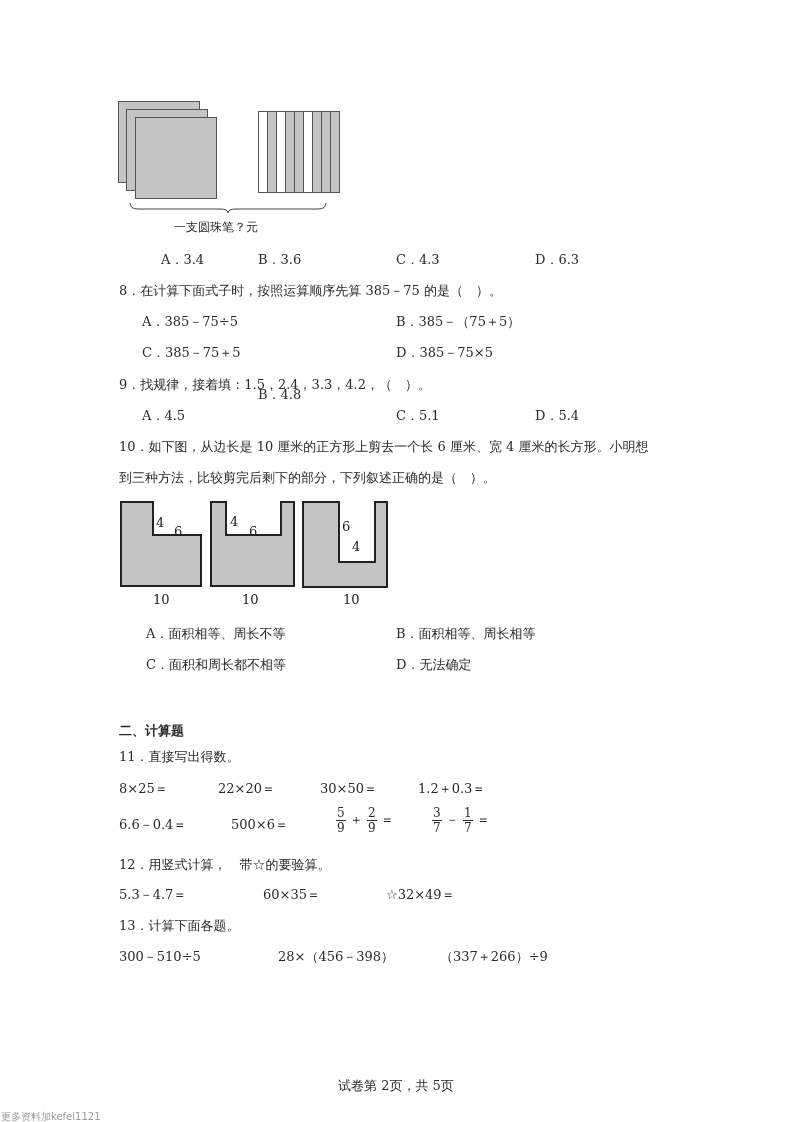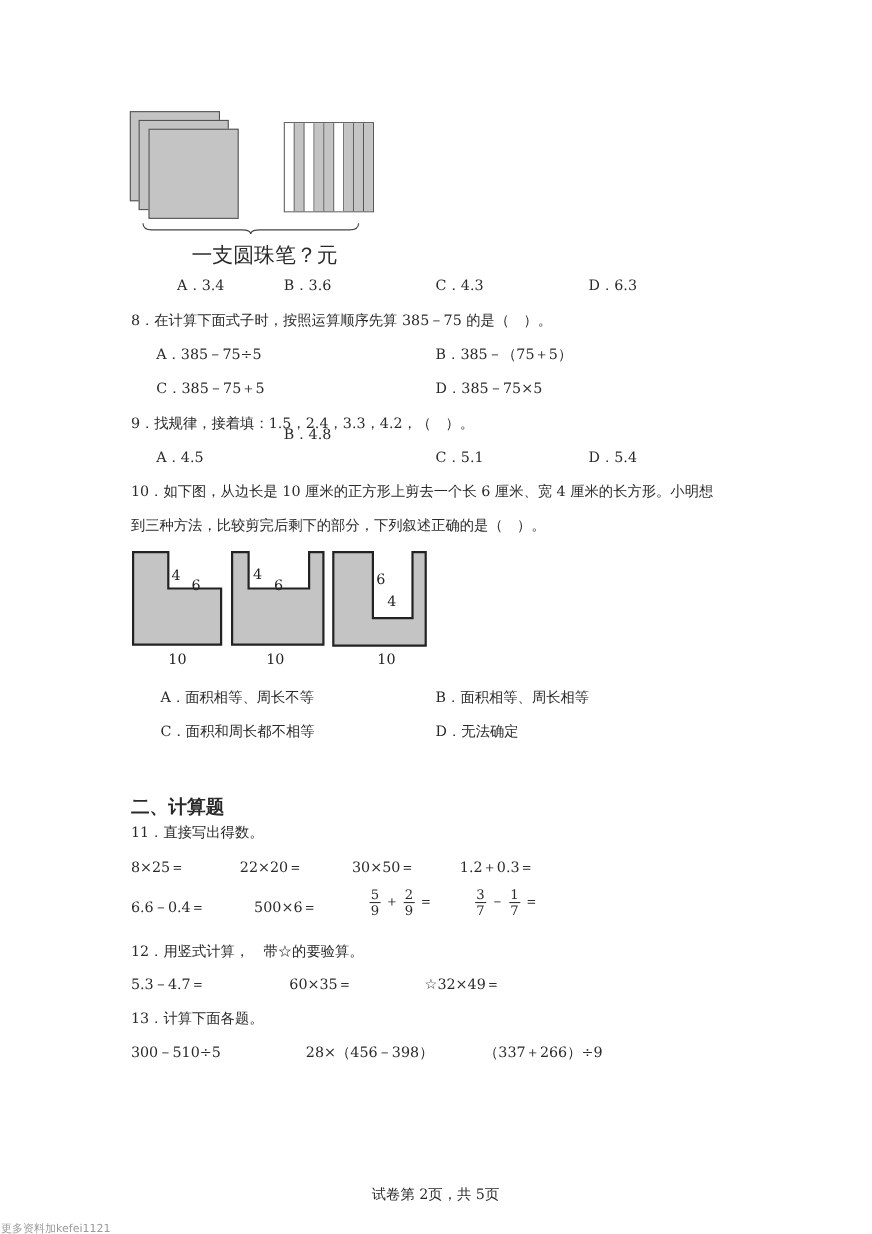--- a/index.html
+++ b/index.html
@@ -5,21 +5,21 @@
   html,body{margin:0;padding:0;background:#fff;}
   body{width:793px;height:1122px;position:relative;overflow:hidden;
        font-family:"DejaVu Serif","Liberation Serif",serif;color:#2a2a2a;font-size:13px;}
   .abs{position:absolute;white-space:nowrap;}
   .fig-rects{position:absolute;left:118px;top:101px;width:220px;height:130px;}
   .sq{position:absolute;width:80px;height:80px;background:#c4c4c4;border:1px solid #555;}
   .strips{position:absolute;left:140px;top:10px;width:80px;height:80px;display:flex;border:1px solid #555;}
   .strip{flex:1;border-right:1px solid #555;}
   .strip:last-child{border-right:none;}
   .brace{position:absolute;left:10px;top:100px;width:200px;height:12px;}
-  .caption{position:absolute;left:56px;top:118px;font-size:19px;}
+  .caption{position:absolute;left:56px;top:118px;font-size:12px;}
   .q{font-size:13px;}
   .shapes{position:absolute;left:119px;top:499px;width:280px;height:110px;}
   .frac{display:inline-flex;flex-direction:column;align-items:center;vertical-align:middle;font-size:12px;line-height:14px;}
   .frac .num{border-bottom:1px solid #333;padding:0 1px;}
   .bold{font-weight:bold;font-family:"DejaVu Sans","Liberation Sans",sans-serif;}
   .watermark{color:#9a9a9a;font-family:"DejaVu Sans","Liberation Sans",sans-serif;font-size:10px;}
 </style>
 </head>
 <body>
 
@@ -81,21 +81,21 @@
       <text x="123" y="105">10</text>
       <text x="224" y="105">10</text>
   </g>
 </svg>
 
 <div class="abs q" style="left:146px;top:625px;text-align:right;">A．面积相等、周长不等</div>
 <div class="abs q" style="left:396px;top:625px;">B．面积相等、周长相等</div>
 <div class="abs q" style="left:146px;top:656px;">C．面积和周长都不相等</div>
 <div class="abs q" style="left:396px;top:656px;">D．无法确定</div>
 
-<div class="abs bold" style="left:119px;top:722px;font-size:17px;">二、计算题</div>
+<div class="abs bold" style="left:119px;top:722px;font-size:13px;">二、计算题</div>
 <div class="abs q" style="left:119px;top:748px;">11．直接写出得数。</div>
 
 <div class="abs q" style="left:119px;top:780px;">8×25＝</div>
 <div class="abs q" style="left:218px;top:780px;">22×20＝</div>
 <div class="abs q" style="left:320px;top:780px;">30×50＝</div>
 <div class="abs q" style="left:418px;top:780px;">1.2＋0.3＝</div>
 
 <div class="abs q" style="left:119px;top:816px;">6.6－0.4＝</div>
 <div class="abs q" style="left:231px;top:816px;">500×6＝</div>
 

